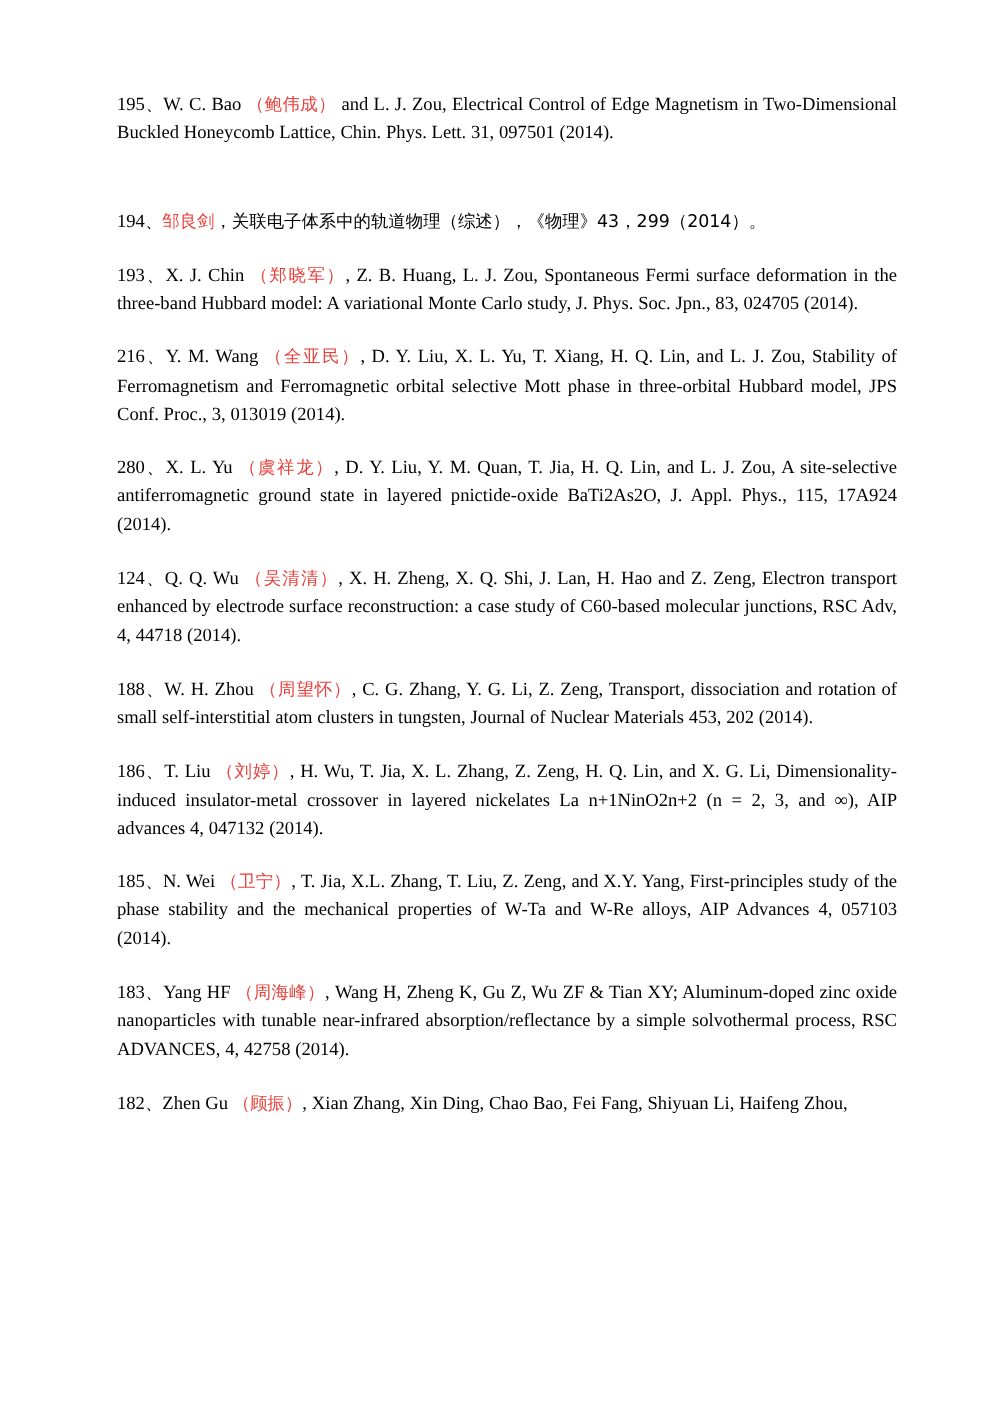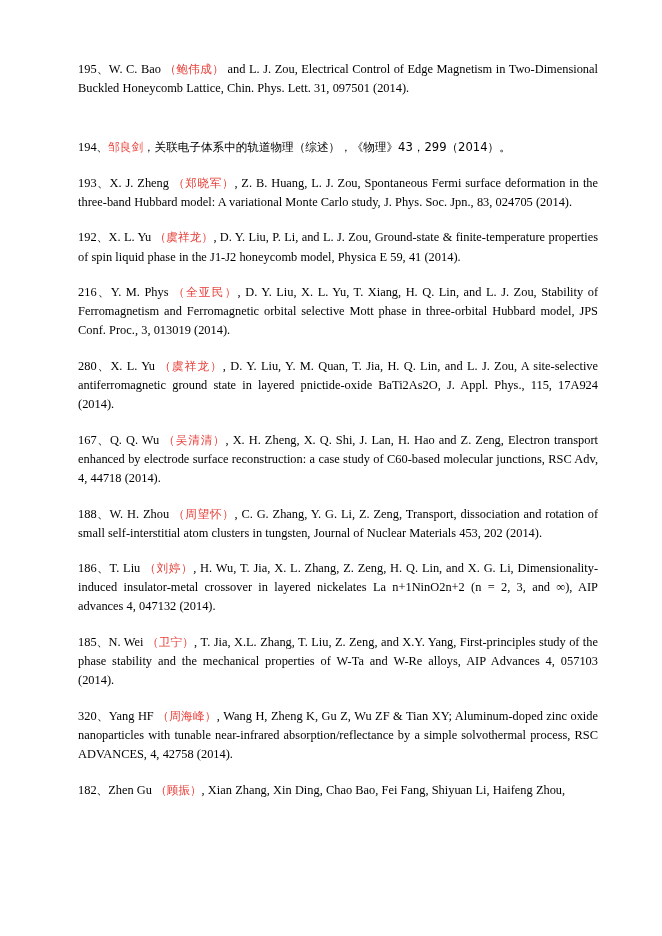--- a/index.html
+++ b/index.html
@@ -65,24 +65,23 @@
     color: #e8403a;
   }
 </style>
 </head>
 <body>
 
 <div id="page">
   <div id="content">
       <p class="entry"><span>195</span><span class="cjk">、</span><span>W. C. Bao</span> <span class="cname cjk">（鲍伟成）</span><span>  and L. J. Zou, Electrical Control of Edge Magnetism in Two-Dimensional Buckled Honeycomb Lattice, Chin. Phys. Lett. 31, 097501 (2014).</span></p>
       <p class="entry cn"><span>194</span><span class="cjk">、</span><span class="cname cjk">邹良剑</span><span class="cjk">，关联电子体系中的轨道物理（综述），《物理》43，299（2014）。</span></p>
-      <p class="entry"><span>193</span><span class="cjk">、</span><span>X. J. Zheng</span> <span class="cname cjk">（郑晓军）</span><span>, Z. B. Huang, L. J. Zou, Spontaneous Fermi surface deformation in the three-band Hubbard model: A variational Monte Carlo study, J. Phys. Soc. Jpn., 83, 024705 (2014).</span></p>
-      <p class="entry"><span>192</span><span class="cjk">、</span><span>X. L. Yu</span> <span class="cname cjk">（虞祥龙）</span><span>, D. Y. Liu, P. Li, and L. J. Zou, Ground-state &amp; finite-temperature properties of spin liquid phase in the J1-J2 honeycomb model, Physica E 59, 41 (2014).</span></p>
-      <p class="entry"><span>216</span><span class="cjk">、</span><span>Y. M. Phys</span> <span class="cname cjk">（全亚民）</span><span>, D. Y. Liu, X. L. Yu, T. Xiang, H. Q. Lin, and L. J. Zou, Stability of Ferromagnetism and Ferromagnetic orbital selective Mott phase in three-orbital Hubbard model, JPS Conf. Proc., 3, 013019 (2014).</span></p>
+      <p class="entry"><span>193</span><span class="cjk">、</span><span>X. J. Chin</span> <span class="cname cjk">（郑晓军）</span><span>, Z. B. Huang, L. J. Zou, Spontaneous Fermi surface deformation in the three-band Hubbard model: A variational Monte Carlo study, J. Phys. Soc. Jpn., 83, 024705 (2014).</span></p>
+      <p class="entry"><span>216</span><span class="cjk">、</span><span>Y. M. Wang</span> <span class="cname cjk">（全亚民）</span><span>, D. Y. Liu, X. L. Yu, T. Xiang, H. Q. Lin, and L. J. Zou, Stability of Ferromagnetism and Ferromagnetic orbital selective Mott phase in three-orbital Hubbard model, JPS Conf. Proc., 3, 013019 (2014).</span></p>
       <p class="entry"><span>280</span><span class="cjk">、</span><span>X. L. Yu</span> <span class="cname cjk">（虞祥龙）</span><span>, D. Y. Liu, Y. M. Quan, T. Jia, H. Q. Lin, and L. J. Zou, A site-selective antiferromagnetic ground state in layered pnictide-oxide BaTi2As2O, J. Appl. Phys., 115, 17A924 (2014).</span></p>
-      <p class="entry"><span>167</span><span class="cjk">、</span><span>Q. Q. Wu</span> <span class="cname cjk">（吴清清）</span><span>, X. H. Zheng, X. Q. Shi, J. Lan, H. Hao and Z. Zeng, Electron transport enhanced by electrode surface reconstruction: a case study of C60-based molecular junctions, RSC Adv, 4, 44718 (2014).</span></p>
+      <p class="entry"><span>124</span><span class="cjk">、</span><span>Q. Q. Wu</span> <span class="cname cjk">（吴清清）</span><span>, X. H. Zheng, X. Q. Shi, J. Lan, H. Hao and Z. Zeng, Electron transport enhanced by electrode surface reconstruction: a case study of C60-based molecular junctions, RSC Adv, 4, 44718 (2014).</span></p>
       <p class="entry"><span>188</span><span class="cjk">、</span><span>W. H. Zhou</span> <span class="cname cjk">（周望怀）</span><span>, C. G. Zhang, Y. G. Li, Z. Zeng, Transport, dissociation and rotation of small self-interstitial atom clusters in tungsten, Journal of Nuclear Materials 453, 202 (2014).</span></p>
       <p class="entry"><span>186</span><span class="cjk">、</span><span>T. Liu</span> <span class="cname cjk">（刘婷）</span><span>, H. Wu, T. Jia, X. L. Zhang, Z. Zeng, H. Q. Lin, and X. G. Li, Dimensionality-induced insulator-metal crossover in layered nickelates La n+1NinO2n+2 (n = 2, 3, and  ∞), AIP advances 4, 047132 (2014).</span></p>
       <p class="entry"><span>185</span><span class="cjk">、</span><span>N. Wei</span> <span class="cname cjk">（卫宁）</span><span>, T. Jia, X.L. Zhang, T. Liu, Z. Zeng, and X.Y. Yang, First-principles study of the phase stability and the mechanical properties of W-Ta and W-Re alloys, AIP Advances 4, 057103 (2014).</span></p>
-      <p class="entry"><span>320</span><span class="cjk">、</span><span>Yang HF</span> <span class="cname cjk">（周海峰）</span><span>, Wang H, Zheng K, Gu Z, Wu ZF &amp; Tian XY; Aluminum-doped zinc oxide nanoparticles with tunable near-infrared absorption/reflectance by a simple solvothermal process, RSC ADVANCES, 4, 42758 (2014).</span></p>
+      <p class="entry"><span>183</span><span class="cjk">、</span><span>Yang HF</span> <span class="cname cjk">（周海峰）</span><span>, Wang H, Zheng K, Gu Z, Wu ZF &amp; Tian XY; Aluminum-doped zinc oxide nanoparticles with tunable near-infrared absorption/reflectance by a simple solvothermal process, RSC ADVANCES, 4, 42758 (2014).</span></p>
       <p class="entry"><span>182</span><span class="cjk">、</span><span>Zhen Gu</span> <span class="cname cjk">（顾振）</span><span>, Xian Zhang, Xin Ding, Chao Bao, Fei Fang, Shiyuan Li, Haifeng Zhou,</span></p>
     </div>
 </div>
 
 </body></html>

